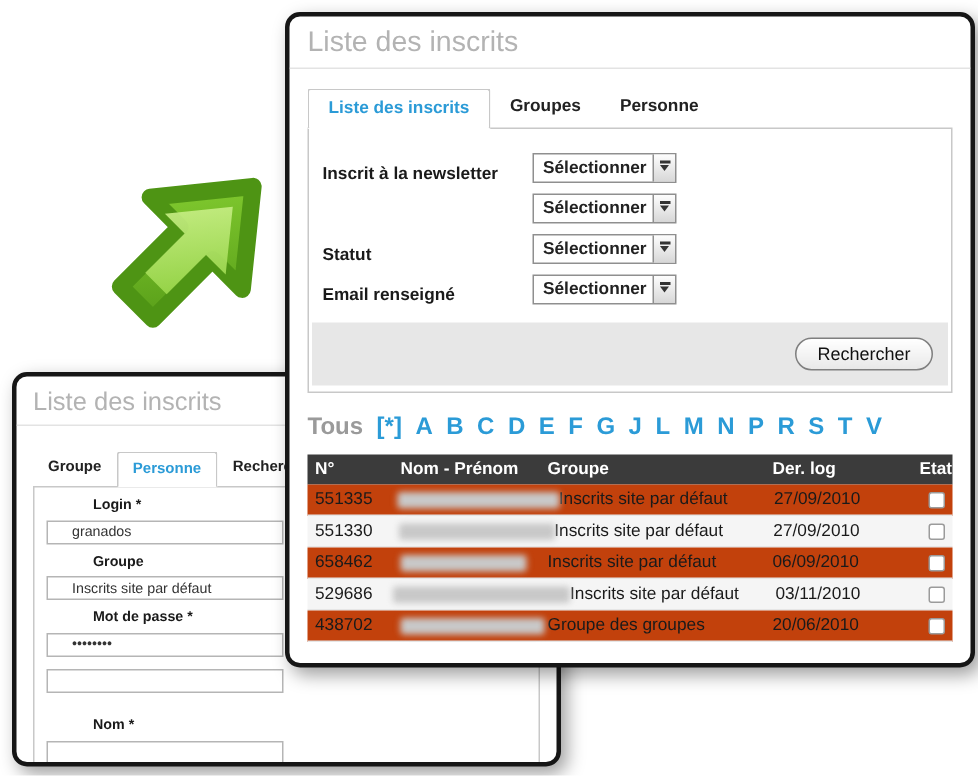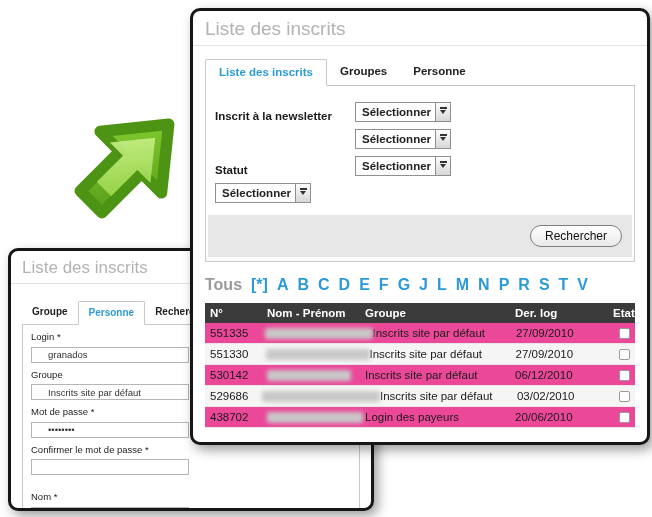--- a/index.html
+++ b/index.html
@@ -55,21 +55,21 @@
               border-radius:11px; padding:3px 14px; font-size:12px; color:#111; cursor:default; }
 
   
   .alpha { margin:14px 12px 9px; display:flex; gap:9px; font-size:16px; font-weight:bold; color:#2b9bd7; }
   .alpha .tous { color:#9a9a9a; }
   .alpha span { cursor:default; }
 
   
   .table { margin:0 12px; font-size:11.5px; color:#1a1a1a; }
   .thead { display:flex; align-items:center; background:#3b3b3b; color:#fff; font-weight:bold; height:20px; }
-  .tr { display:flex; align-items:center; height:21px; border-bottom:1px solid #e6e6e6; background:#ec4899; }
+  .tr { display:flex; align-items:center; height:21px; border-bottom:1px solid #e6e6e6; background:#c2410c; }
   .tbody .tr:nth-child(even) { background:#f5f5f5; }
   .c-id { width:62px; padding-left:5px; }
   .c-name { flex:1; }
   .c-group { width:150px; }
   .c-date { width:55px; }
   .c-dot { width:34px; display:flex; justify-content:center;padding-left:43px; }
   .thead .c-dot { justify-content:flex-start; }
   .c-check { width:22px; display:flex; justify-content:center; }
   .dot { width:13px; height:13px; border-radius:50%;
          background:radial-gradient(circle at 35% 30%, #c4ec6c, #8cc63f 55%, #77b02a); }
@@ -80,21 +80,21 @@
   .tbody .tr:nth-child(3) .blur-name { width:84px; }
   .tbody .tr:nth-child(4) .blur-name { width:118px; }
   .tbody .tr:nth-child(5) .blur-name { width:96px; }
   .tbody .tr:nth-child(6) .blur-name { width:44px; }
   .tbody .tr:nth-child(7) .blur-name { width:98px; }
 
   
   .bw-grid { display:flex; flex-wrap:wrap; column-gap:16px; }
   .bfield { width:158px; margin-bottom:6px; }
   .bfield.spaced { margin-top:10px; }
-  .blabel { font-weight:normal; font-size:9.5px; color:#1a1a1a; margin-bottom:2px; white-space:nowrap; }
+  .blabel { font-weight:bold; font-size:9.5px; color:#1a1a1a; margin-bottom:2px; white-space:nowrap;margin-left:31px; }
   .binput { width:100%; height:16px; border:1px solid #b5b5b5; font-size:9.5px; padding:0 16px;
             color:#333; font-family:"Liberation Sans", sans-serif; }
 
   
   .arrow-wrap { position:absolute; left:55px; top:90px; width:148px; height:148px; z-index:5; }
 </style>
 </head>
 <body>
 
 <div class="stage">
@@ -135,21 +135,20 @@
         </div>
         <div class="bfield">
           <div class="blabel">Groupe</div>
           <input class="binput" type="text" value="Inscrits site par défaut" style="">
         </div>
         <div class="bfield">
           <div class="blabel">Mot de passe *</div>
           <input class="binput" type="text" value="••••••••" style="">
         </div>
         <div class="bfield">
-          <div class="blabel">Confirmer le mot de passe *</div>
           <input class="binput" type="text" value="" style="">
         </div>
         <div class="bfield spaced">
           <div class="blabel">Nom *</div>
           <input class="binput" type="text" style="">
         </div>
 
       </div>
 
     </div>
@@ -194,20 +193,21 @@
         <div class="selectbox sel-small">
           <span class="sel-label">Sélectionner</span>
           <span class="dd">
               <span class="dd-bar"></span>
               <span class="dd-tri"></span>
             </span>
         </div>
       </div>
 
       <div class="form-row">
+        <div class="form-label">Email renseigné</div>
         <div class="selectbox sel-small">
           <span class="sel-label">Sélectionner</span>
           <span class="dd">
               <span class="dd-bar"></span>
               <span class="dd-tri"></span>
             </span>
         </div>
       </div>
 
       <div class="gray-footer">
@@ -268,53 +268,53 @@
           <div class="c-group">Inscrits site par défaut</div>
           <div class="c-date">27/09/2010</div>
           <div class="c-dot">
               <span class="dot"></span>
             </div>
           <div class="c-check">
               <span class="checkbox"></span>
             </div>
         </div>
         <div class="tr">
-          <div class="c-id">530142</div>
+          <div class="c-id">658462</div>
           <div class="c-name">
               <div class="blur-name"></div>
             </div>
           <div class="c-group">Inscrits site par défaut</div>
-          <div class="c-date">06/12/2010</div>
+          <div class="c-date">06/09/2010</div>
           <div class="c-dot">
               <span class="dot"></span>
             </div>
           <div class="c-check">
               <span class="checkbox"></span>
             </div>
         </div>
         <div class="tr">
           <div class="c-id">529686</div>
           <div class="c-name">
               <div class="blur-name"></div>
             </div>
           <div class="c-group">Inscrits site par défaut</div>
-          <div class="c-date">03/02/2010</div>
+          <div class="c-date">03/11/2010</div>
           <div class="c-dot">
               <span class="dot"></span>
             </div>
           <div class="c-check">
               <span class="checkbox"></span>
             </div>
         </div>
         <div class="tr">
           <div class="c-id">438702</div>
           <div class="c-name">
               <div class="blur-name"></div>
             </div>
-          <div class="c-group">Login des payeurs</div>
+          <div class="c-group">Groupe des groupes</div>
           <div class="c-date">20/06/2010</div>
           <div class="c-dot">
               <span class="dot"></span>
             </div>
           <div class="c-check">
               <span class="checkbox"></span>
             </div>
         </div>
 
       </div>

